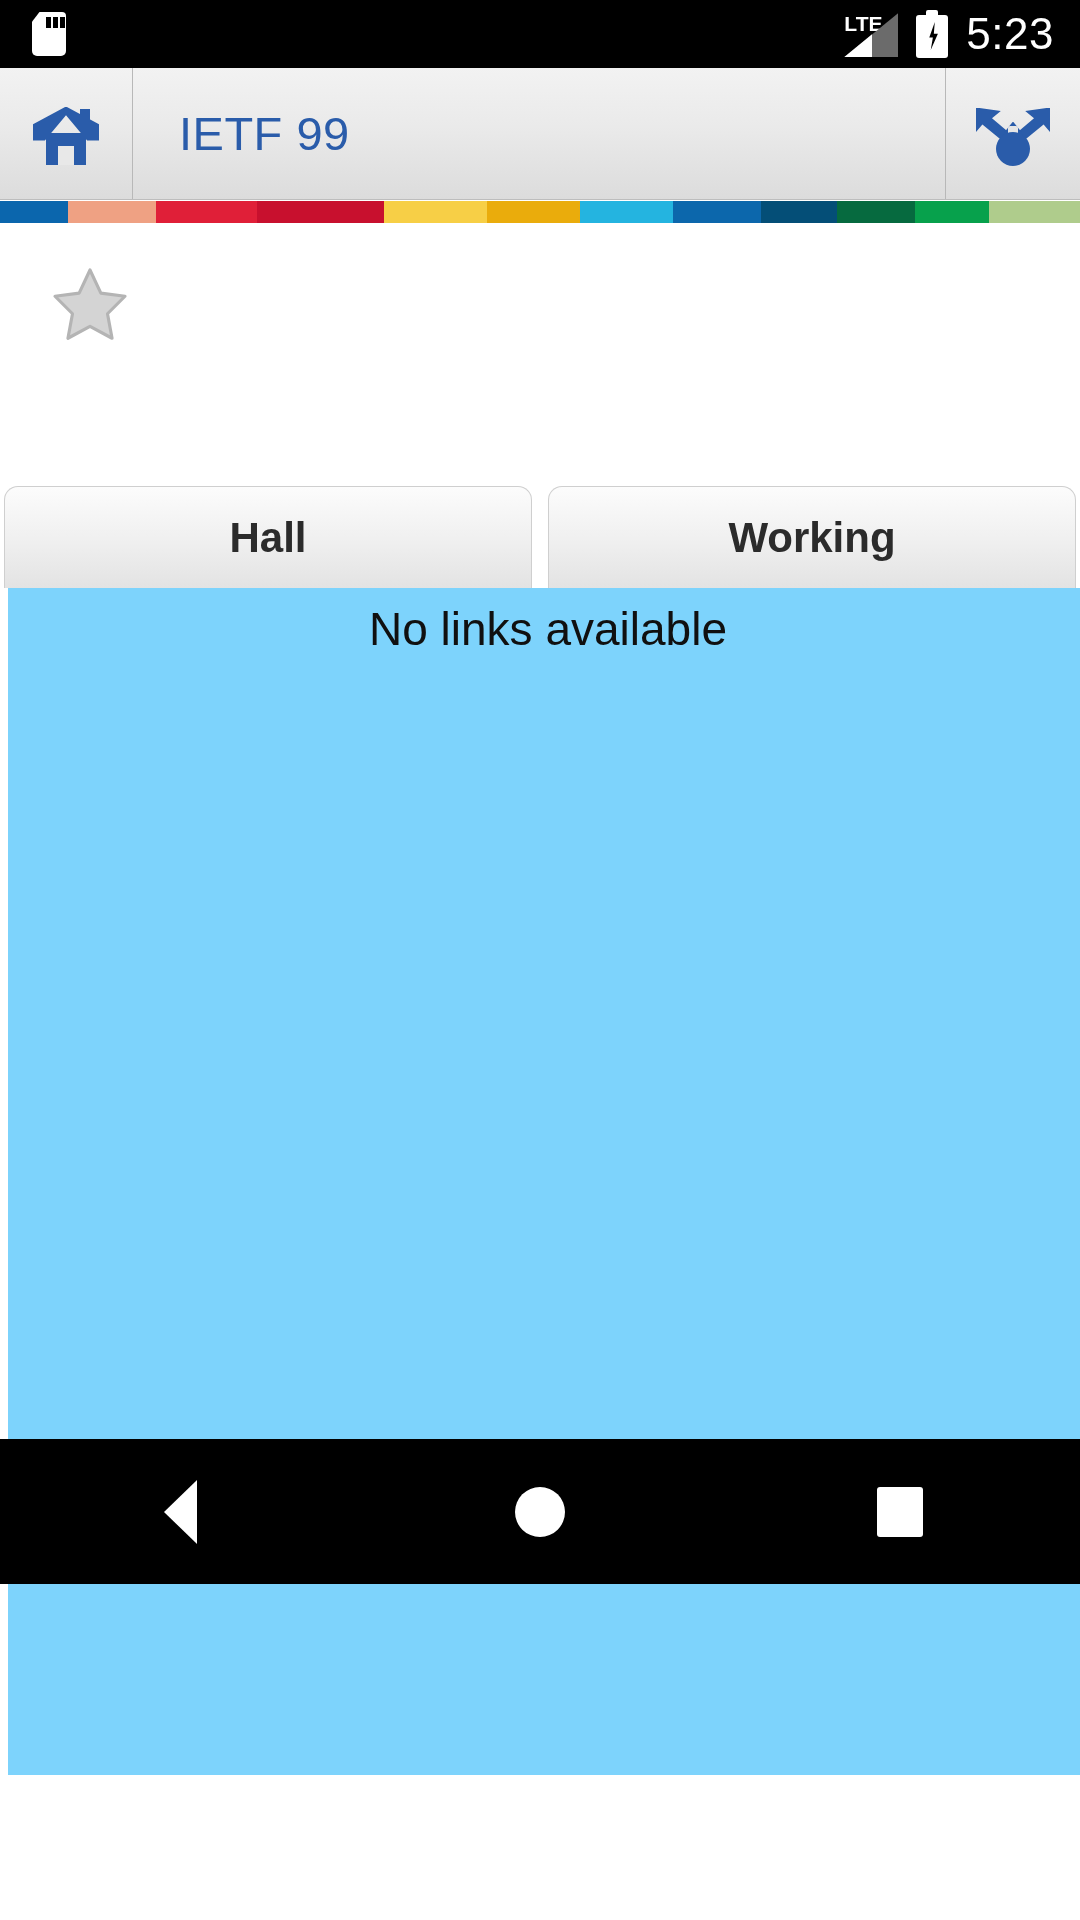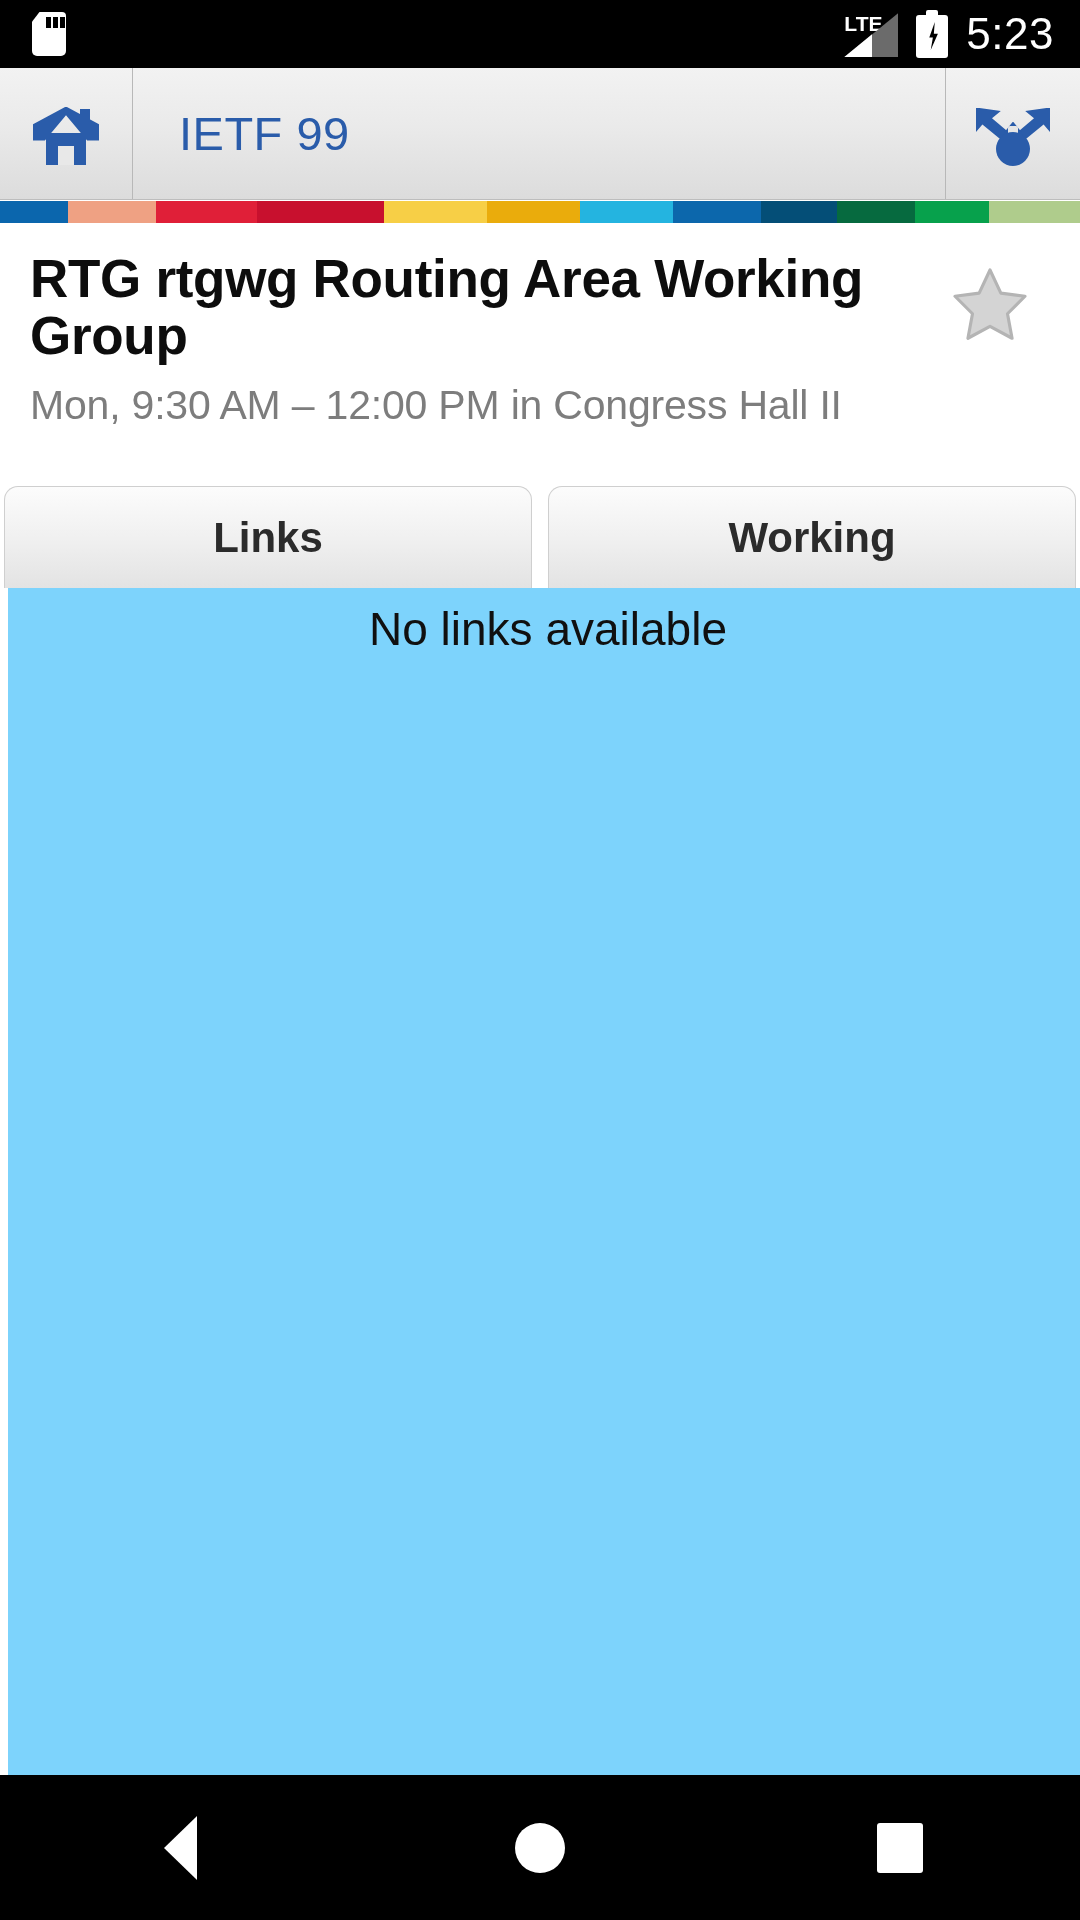--- a/index.html
+++ b/index.html
@@ -2,21 +2,21 @@
 <html><head>
 <meta charset="utf-8">
 <style>
   * { margin:0; padding:0; box-sizing:border-box; }
   html, body {
     width:1080px; height:1920px;
     background:#ffffff;
     font-family:"Liberation Sans", sans-serif;
     overflow:hidden;
   }
-  .phone { position:relative; width:1080px; height:1920px; background:#fff; }
+  .phone { position:relative; width:1080px; height:1584px; background:#fff; }
 
   
   .statusbar{
     position:absolute; top:0; left:0; width:1080px; height:68px;
     background:#000000; display:flex; align-items:center;
   }
   .sb-left{ display:flex; align-items:center; padding-left:32px; }
   .sb-right{ margin-left:auto; display:flex; align-items:center; padding-right:26px; gap:18px;}
   .sdcard{ position:relative; width:34px; height:44px; }
   .sdcard .body{
@@ -210,35 +210,31 @@
       <span style="background: rgb(36, 180, 224); width: 9.8%;"></span>
       <span style="background: rgb(12, 103, 172); width: 9.3%;"></span>
       <span style="background: rgb(4, 78, 119); width: 8%;"></span>
       <span style="background: rgb(6, 106, 63); width: 8.3%;"></span>
       <span style="background: rgb(7, 161, 76); width: 7.8%;"></span>
       <span style="background: rgb(175, 204, 140); width: 9.6%;"></span>
     </div>
 
   <div class="event">
     <div class="event-row">
-      <div class="event-text">
-        <div class="event-title">RTG rtgwg Routing Area Working Group</div>
-        <div class="event-sub">Mon, 9:30 AM – 12:00 PM in Congress Hall II</div>
-      </div>
       <div class="star-btn">
         <svg class="star" viewBox="0 0 24 24">
           <polygon points="12,2 15.1,8.6 22,9.5 17,14.5 18.3,21.5 12,18.1 5.7,21.5 7,14.5 2,9.5 8.9,8.6" fill="#d4d4d4" stroke="#b4b4b4" stroke-width="0.9" stroke-linejoin="round"></polygon>
         </svg>
       </div>
     </div>
   </div>
 
   <div class="tabs" id="tab-bar">
       <div class="tab inactive">
-        <span>Links</span>
+        <span>Hall</span>
       </div>
       <div class="tab inactive">
         <span>Working</span>
       </div>
     </div>
 
   <div class="content">
     <div class="empty-msg">No links available</div>
   </div>
 

